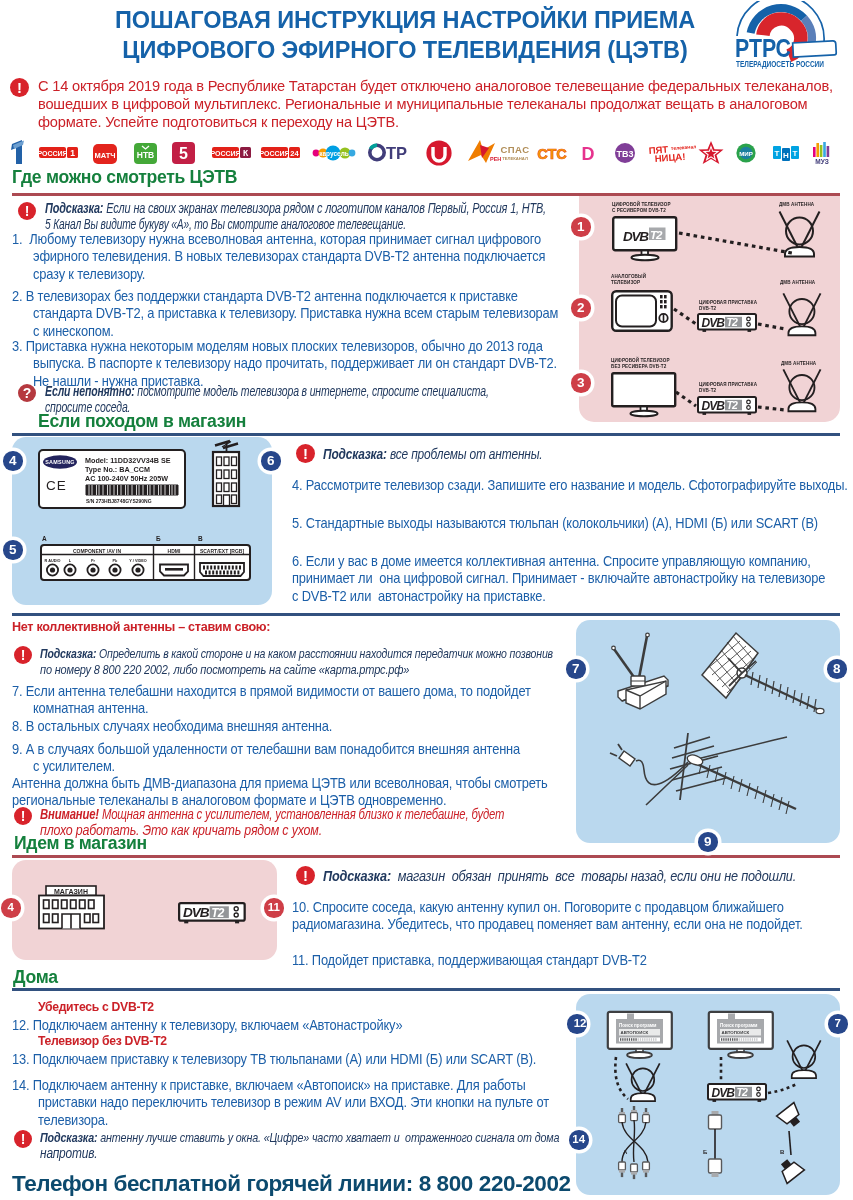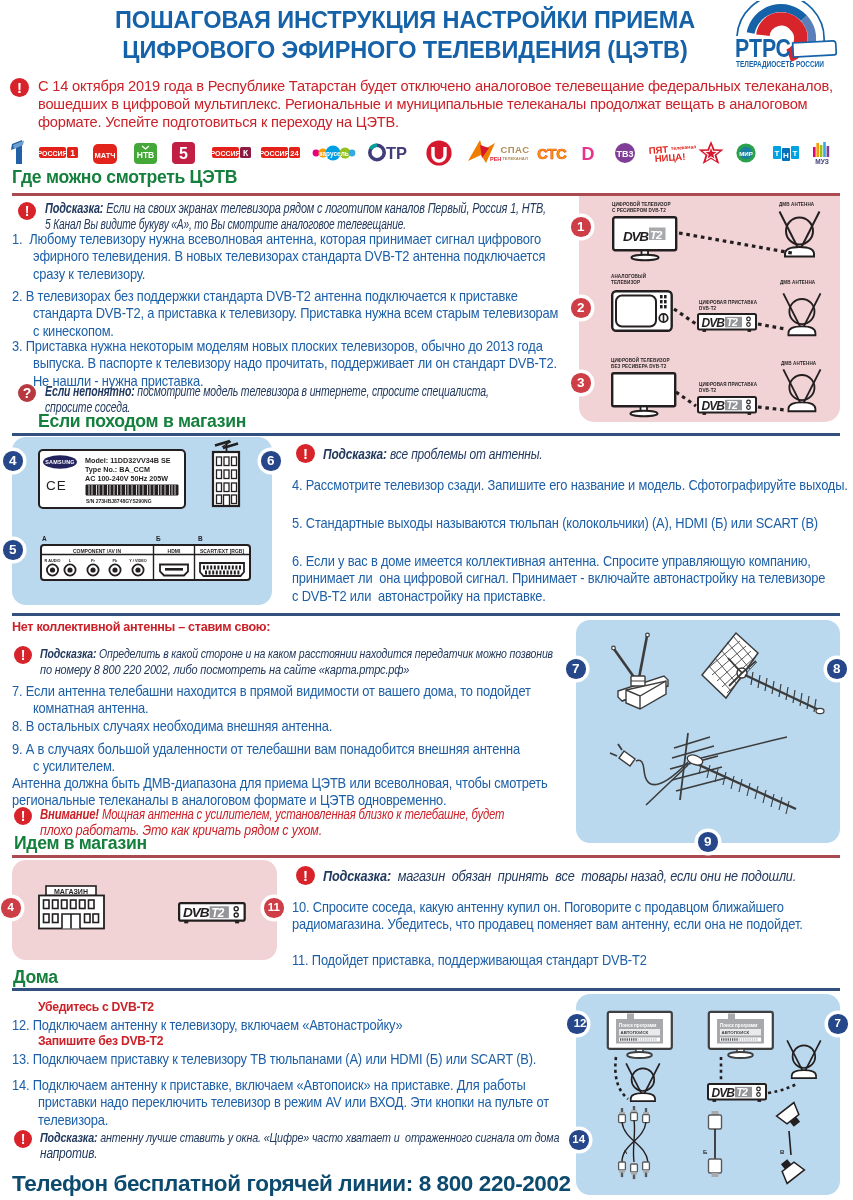--- a/index.html
+++ b/index.html
@@ -593,21 +593,21 @@
   <path d="M213 137 L215 161" stroke="#231f20" stroke-width="1.6"></path>
   <g transform="translate(213,174) rotate(142)">
    <path d="M-11 -11 L11 -11 L7.5 1.5 L-7.5 1.5 Z" fill="#fff" stroke="#231f20" stroke-width="1.5"></path>
    <rect x="-4" y="1.5" width="8" height="6.5" fill="#231f20"></rect>
   </g>
  </g>
 </svg>
 
 <div class="redbold" style="left:38px;top:1000px;font-size:12.2px;letter-spacing:-0.3px;">Убедитесь с DVB-T2</div>
 <div class="ln" style="left:12px;top:1017px;">12. Подключаем антенну к телевизору, включаем «Автонастройку»</div>
-<div class="redbold" style="left:38px;top:1034px;font-size:12.2px;letter-spacing:-0.3px;">Запишите без DVB-T2</div>
+<div class="redbold" style="left:38px;top:1034px;font-size:12.2px;letter-spacing:-0.3px;">Телевизор без DVB-T2</div>
 <div class="ln" style="left:12px;top:1051px;">13. Подключаем приставку к телевизору ТВ тюльпанами (А) или HDMI (Б) или SCART (В).</div>
 <div class="ln" style="left:12px;top:1077px;">14. Подключаем антенну к приставке, включаем «Автопоиск» на приставке. Для работы</div>
 <div class="ln" style="left:38px;top:1094px;">приставки надо переключить телевизор в режим AV или ВХОД. Эти кнопки на пульте от</div>
 <div class="ln" style="left:38px;top:1112px;">телевизора.</div>
 <div class="exi" style="left:14px;top:1130px;">!</div>
 <div class="hn" style="left:40px;top:1130px;font-size:12.8px;transform:scaleX(0.84);"><i><b>Подсказка:</b> антенну лучше ставить у окна. «Цифре» часто хватает и&nbsp; отраженного сигнала от дома</i></div>
 <div class="hn" style="left:40px;top:1146px;"><i>напротив.</i></div>
 <div class="ln" style="left:12px;top:1171px;color:#0c4a6e;font-size:22.5px;font-weight:bold;letter-spacing:-0.4px;transform:none;">Телефон бесплатной горячей линии: 8 800 220-2002</div>
 <div class="numc red" style="left:571px;top:217px;font-size:13.5px;">1</div>
 <div class="numc red" style="left:571px;top:298px;font-size:13.5px;">2</div>

